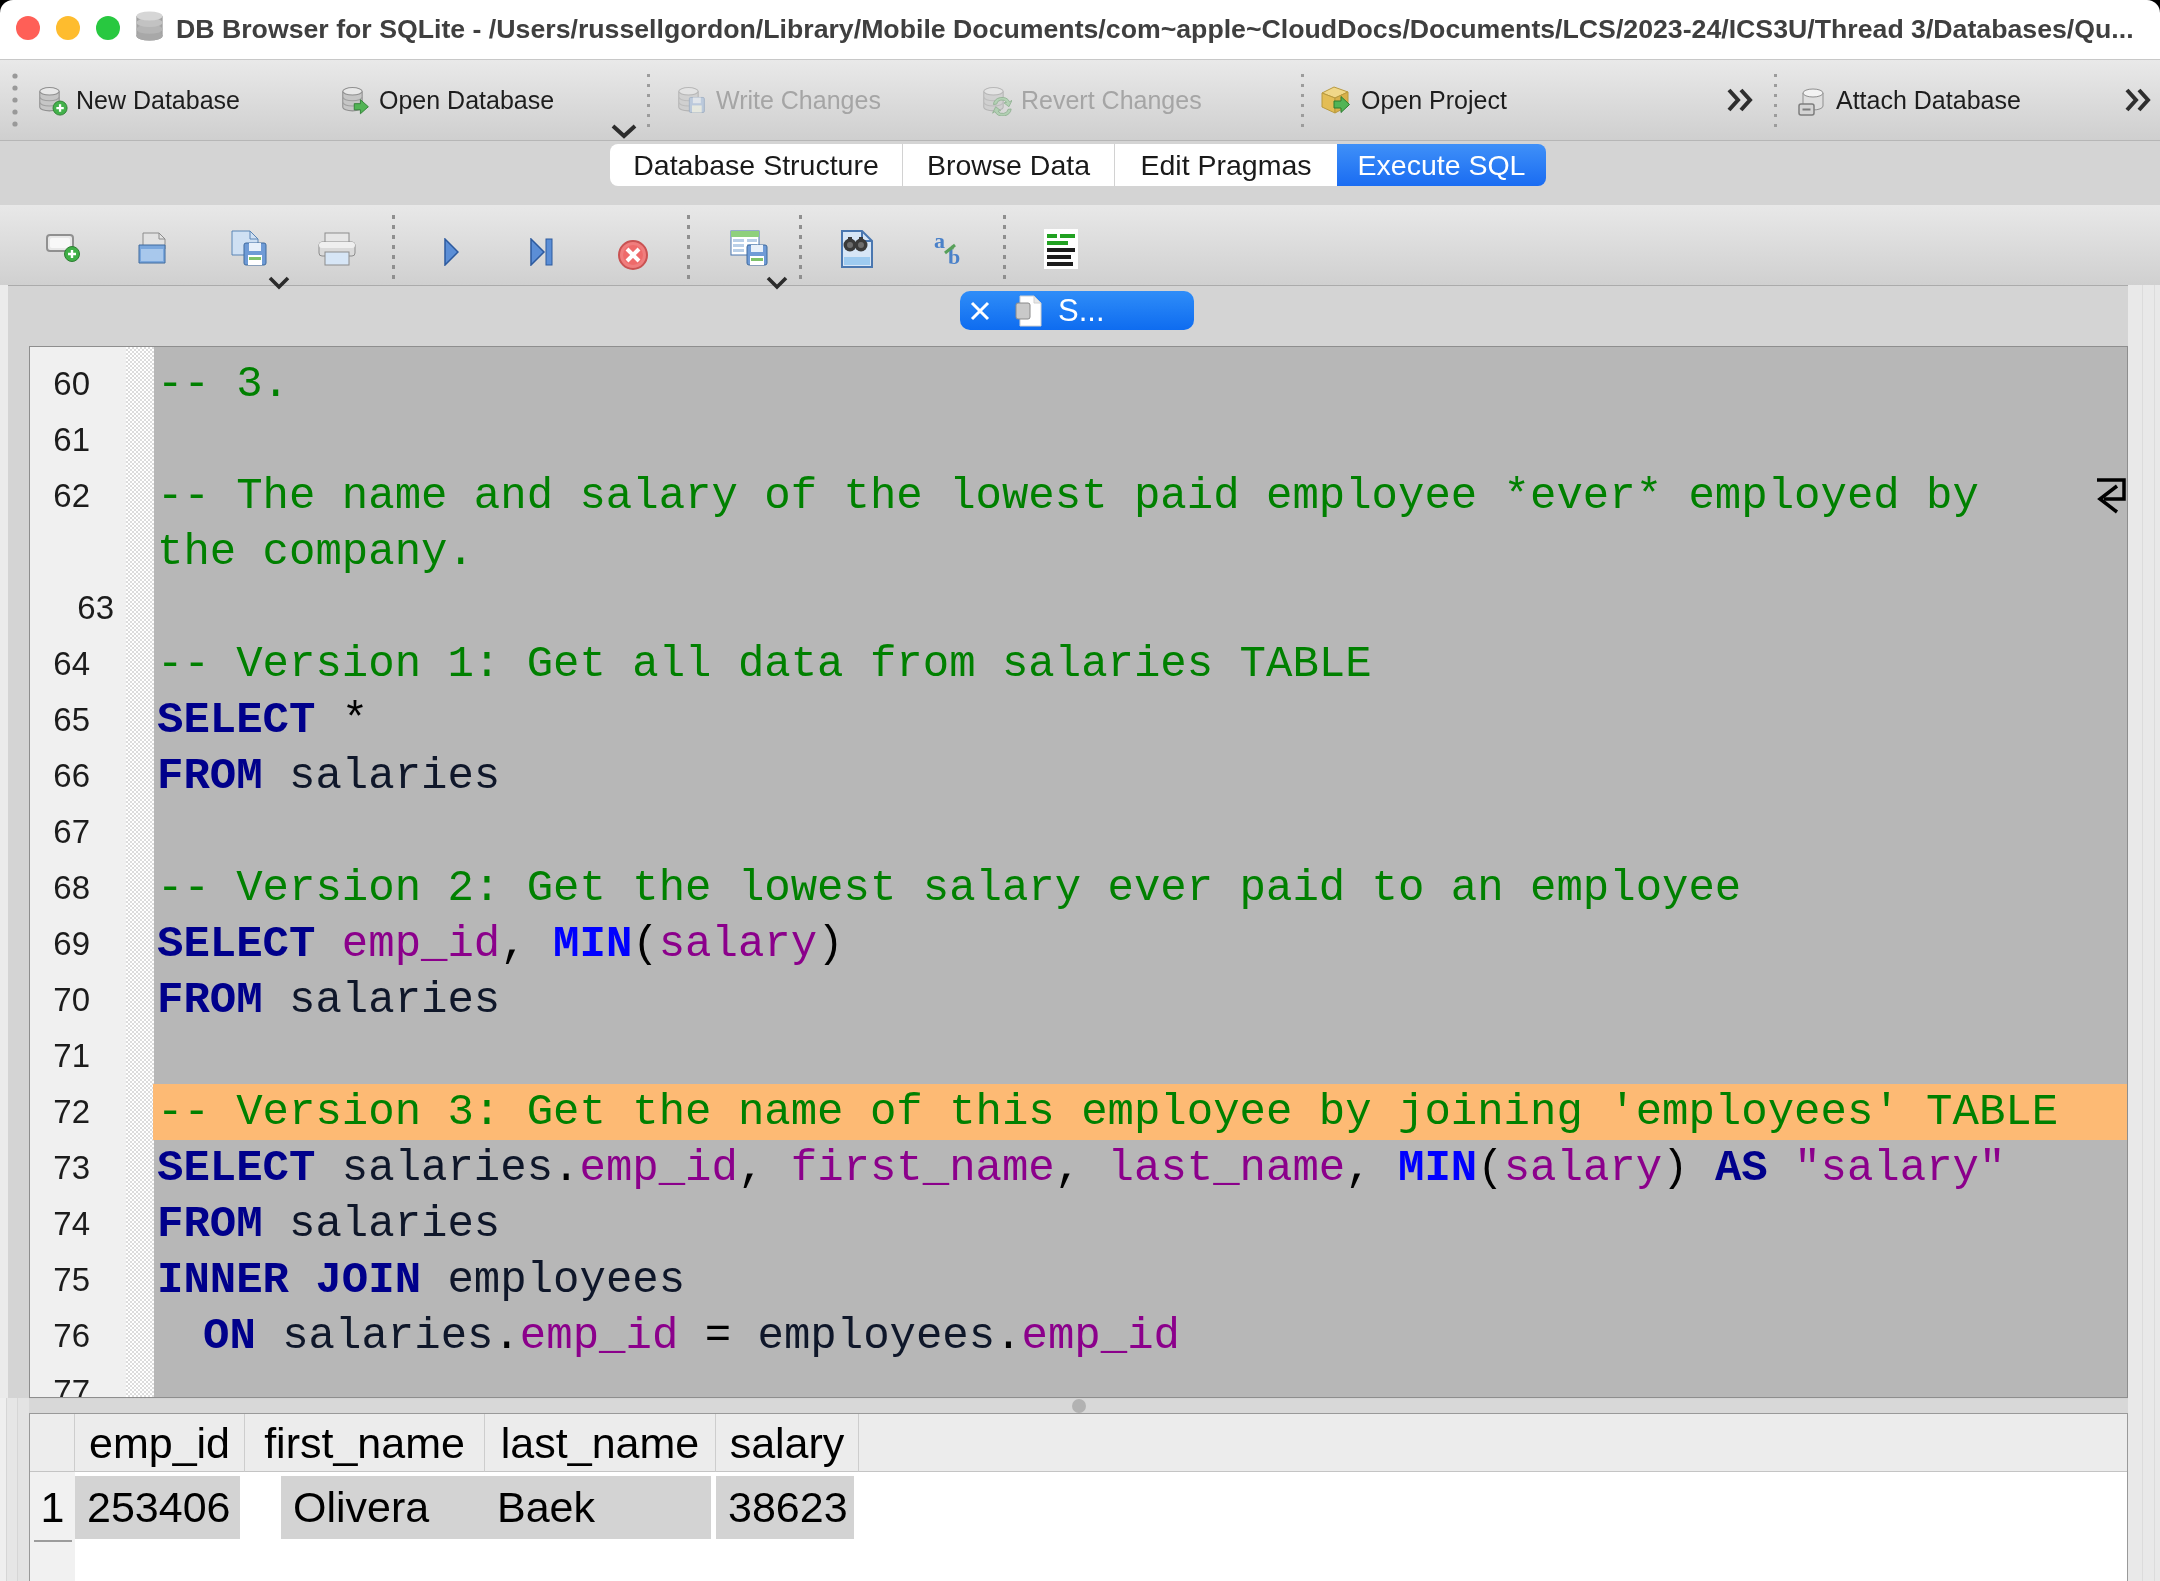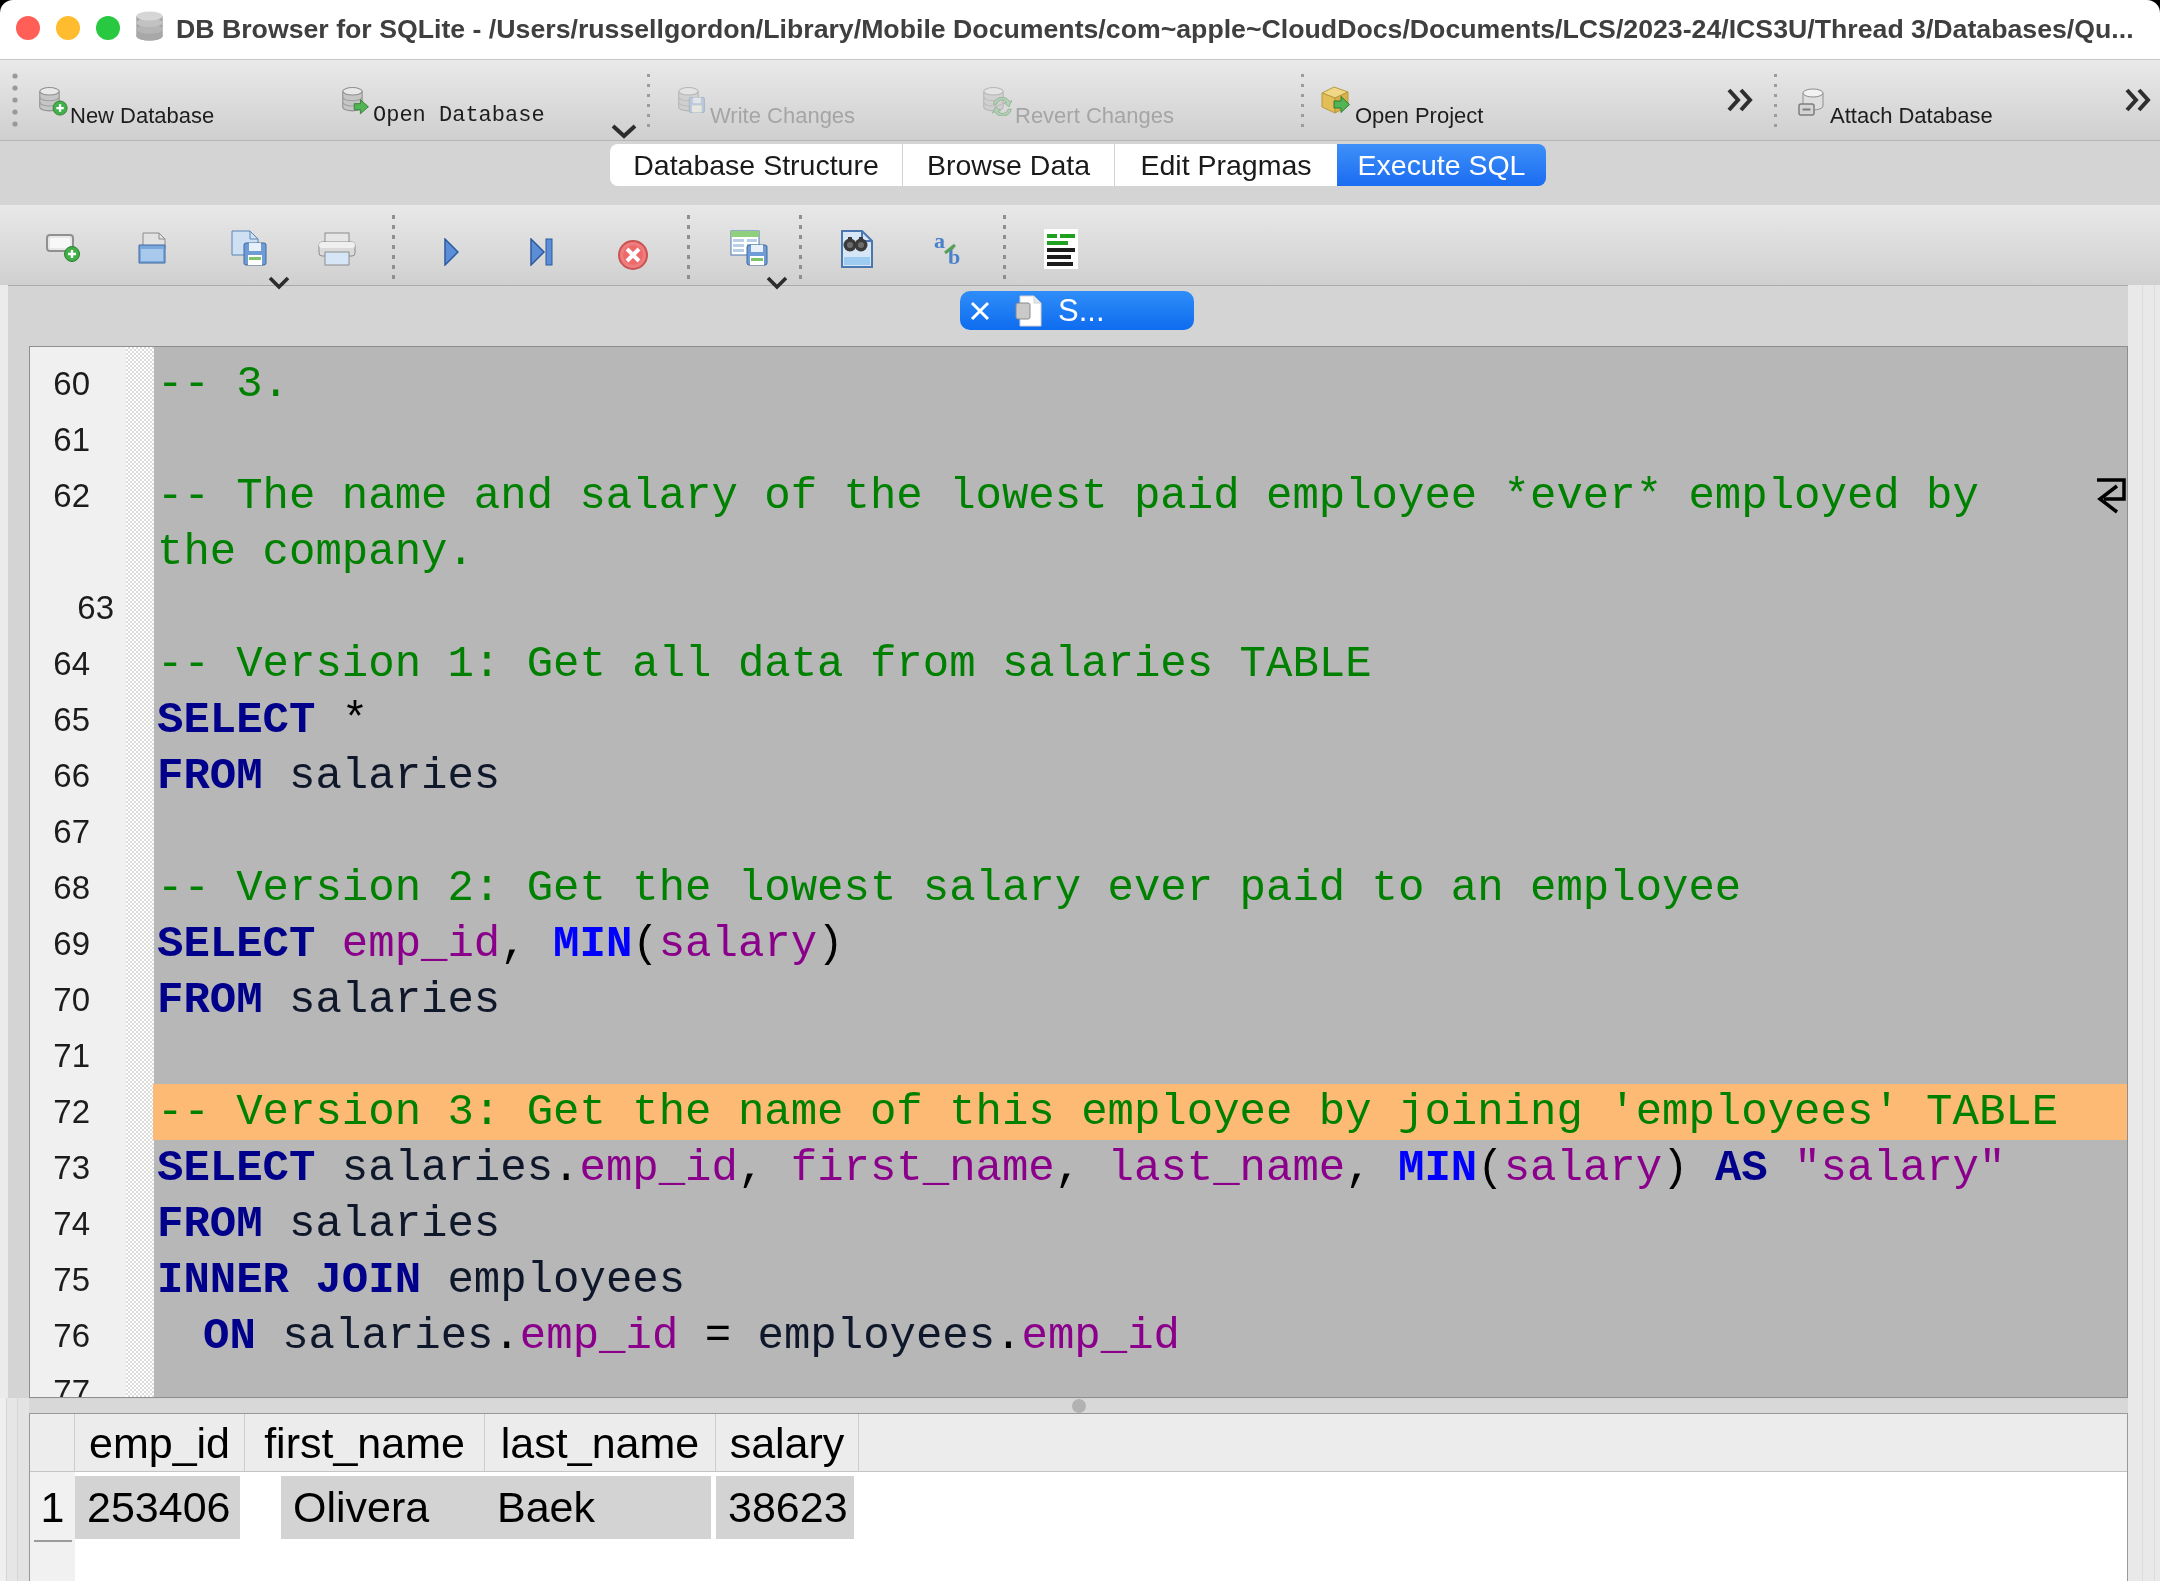--- a/index.html
+++ b/index.html
@@ -5,21 +5,21 @@
   html,body{margin:0;padding:0;}
   body{width:2160px;height:1581px;position:relative;overflow:hidden;
        font-family:"Liberation Sans", sans-serif;background:#d4d4d4;}
   .abs{position:absolute;}
   
   #titlebar{left:0;top:0;width:2160px;height:59px;background:#ffffff;border-bottom:1px solid #c8c8c8;border-radius:13px 13px 0 0;}
   .light{width:24px;height:24px;border-radius:50%;top:16px;}
   #title-text{left:176px;top:0;height:59px;line-height:59px;font-size:26.7px;font-weight:bold;color:#3f3f3f;white-space:nowrap;}
   
   #toolbar1{left:0;top:60px;width:2160px;height:80px;background:linear-gradient(#e9e9e9,#cfcfcf);border-bottom:1px solid #b6b6b6;}
-  .tb-label{font-size:22px;color:#1d1d1d;white-space:nowrap;top:16px;height:80px;line-height:80px;}
+  .tb-label{font-size:25px;color:#1d1d1d;white-space:nowrap;top:0;height:80px;line-height:80px;margin-left:6px;}
   .tb-label.dis{color:#a5a5a5;}
   
   #tabbar{left:610px;top:144px;height:42px;border-radius:8px;overflow:hidden;display:flex;}
   .seg{height:42px;line-height:42px;font-size:28.5px;color:#1a1a1a;text-align:center;background:#ffffff;}
   .seg.sep{border-left:1px solid #d2d2d2;}
   .seg.active{background:linear-gradient(#3f90f8,#1a6cf2);color:#ffffff;}
   
   #toolbar2{left:0;top:205px;width:2160px;height:80px;background:linear-gradient(#e8e8e8,#d0d0d0);border-bottom:1px solid #ababab;}
   
   #editor{left:29px;top:346px;width:2099px;height:1052px;border:1px solid #8e8e8e;box-sizing:border-box;background:#b7b7b7;overflow:hidden;}
@@ -86,21 +86,21 @@
       <circle cx="25" cy="25" r="8" fill="#43b14b" stroke="#2c7d31"></circle>
       <path d="M25 20.8 V29.2 M20.8 25 H29.2" stroke="#fff" stroke-width="2.6"></path>
     </svg>
     <div class="tb-label abs" style="left:70px;">New Database</div>
     <svg class="abs" style="left:341px;top:26px;" width="30" height="30" viewBox="0 0 34 34">
       <path d="M2 6 V24 a11 4.2 0 0 0 22 0 V6" fill="#c6c6c6" stroke="#8f8f8f" stroke-width="1.2"></path>
       <path d="M2 12.5 a11 4.2 0 0 0 22 0 M2 18.5 a11 4.2 0 0 0 22 0" fill="none" stroke="#9f9f9f" stroke-width="1.2"></path>
       <ellipse cx="13" cy="6" rx="11" ry="4.2" fill="#e8e8e8" stroke="#8f8f8f" stroke-width="1.2"></ellipse>
       <path d="M15 20 h7 v-4.5 l9 8 -9 8 V27 h-7 Z" fill="#52b455" stroke="#2c7d31"></path>
     </svg>
-    <div class="tb-label abs" style="left:373px;font-family:Liberation Mono, monospace;">Open Database</div>
+    <div class="tb-label abs" style="left:373px;">Open Database</div>
     <svg class="abs" style="left:610px;top:62px;" width="28" height="18" viewBox="0 0 28 18">
       <path d="M3 4 L14 14 L25 4" stroke="#2c2c2c" stroke-width="4" fill="none"></path>
     </svg>
     <svg class="abs" style="left:645px;top:12px;" width="6" height="58" viewBox="0 0 6 58">
       <g fill="#9c9c9c">
         <rect x="2" y="2" width="3" height="3"></rect>
         <rect x="2" y="12" width="3" height="3"></rect>
         <rect x="2" y="22" width="3" height="3"></rect>
         <rect x="2" y="32" width="3" height="3"></rect>
         <rect x="2" y="42" width="3" height="3"></rect>

